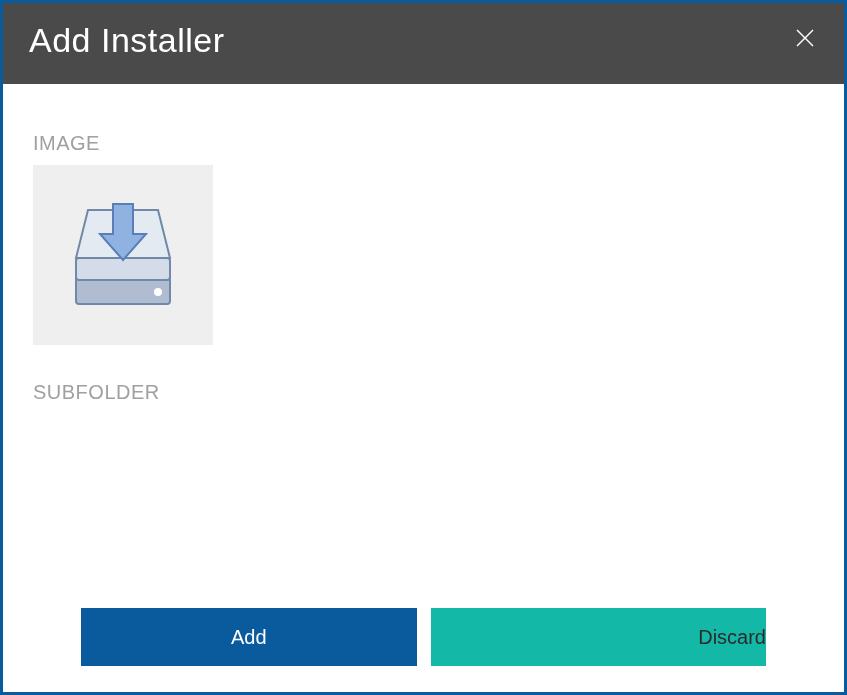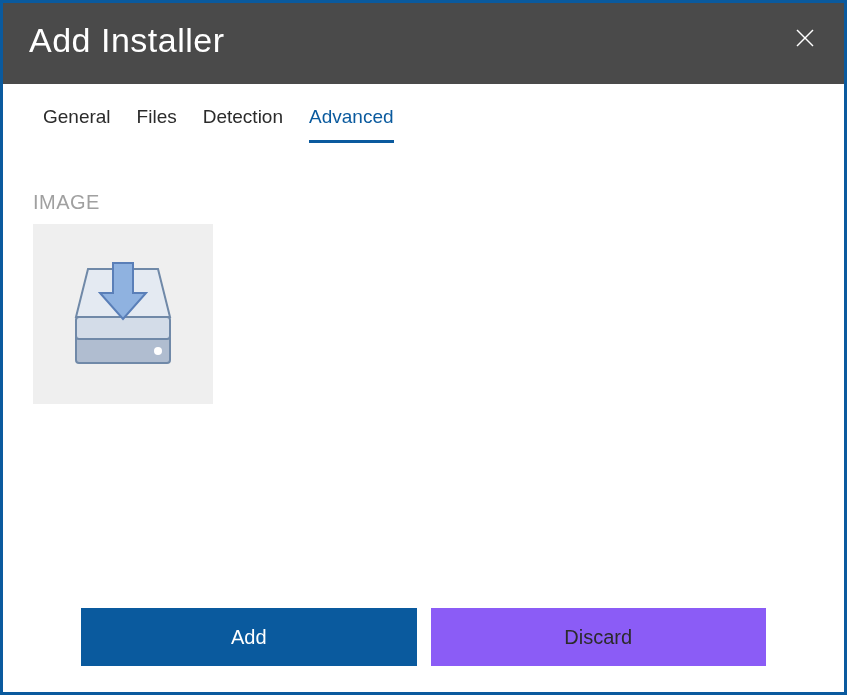--- a/index.html
+++ b/index.html
@@ -105,61 +105,57 @@
       font-size: 20px;
       border: none;
       cursor: pointer;
       font-family: inherit;
     }
     .btn-primary {
       background: #0a5a9e;
       color: #fff;
     }
     .btn-secondary {
-      background: #8b5cf6;
+      background: #14b8a6;
       color: #2b2b2b;
+      text-align: right;
     }
   </style>
 </head>
 <body>
 
 <div class="dialog">
   <div class="header">
     <div class="title">Add Installer</div>
     <div class="close-btn">
       <svg viewBox="0 0 18 18">
         <line x1="1" y1="1" x2="17" y2="17"></line>
         <line x1="17" y1="1" x2="1" y2="17"></line>
       </svg>
     </div>
   </div>
 
-  <div class="tabs">
-    <div class="tab">General</div>
-    <div class="tab">Files</div>
-    <div class="tab">Detection</div>
-    <div class="tab active">Advanced</div>
-  </div>
 
   <div class="content">
     <div class="field-label">IMAGE</div>
     <div class="image-box">
       <svg width="110" height="115" viewBox="0 0 110 115">
 
         <rect x="8" y="78" width="94" height="28" rx="3" fill="#b0bdd0" stroke="#7089a8" stroke-width="2"></rect>
         <rect x="8" y="60" width="94" height="22" rx="3" fill="#d3dce8" stroke="#7089a8" stroke-width="2"></rect>
         <circle cx="90" cy="94" r="4" fill="#ffffff"></circle>
 
         <path d="M 8 60 L 20 12 L 90 12 L 102 60 Z" fill="#e4eaf2" stroke="#7089a8" stroke-width="2"></path>
 
         <path d="M 45 6 L 65 6 L 65 36 L 78 36 L 55 62 L 32 36 L 45 36 Z" fill="#8fb2e0" stroke="#5a7fb8" stroke-width="2"></path>
       </svg>
     </div>
 
     <div class="subfolder-field">
+      <div class="field-label">SUBFOLDER</div>
     </div>
   </div>
 
   <div class="footer">
     <button class="btn btn-primary">Add</button>
     <button class="btn btn-secondary">Discard</button>
   </div>
 </div>
 
 </body></html>

